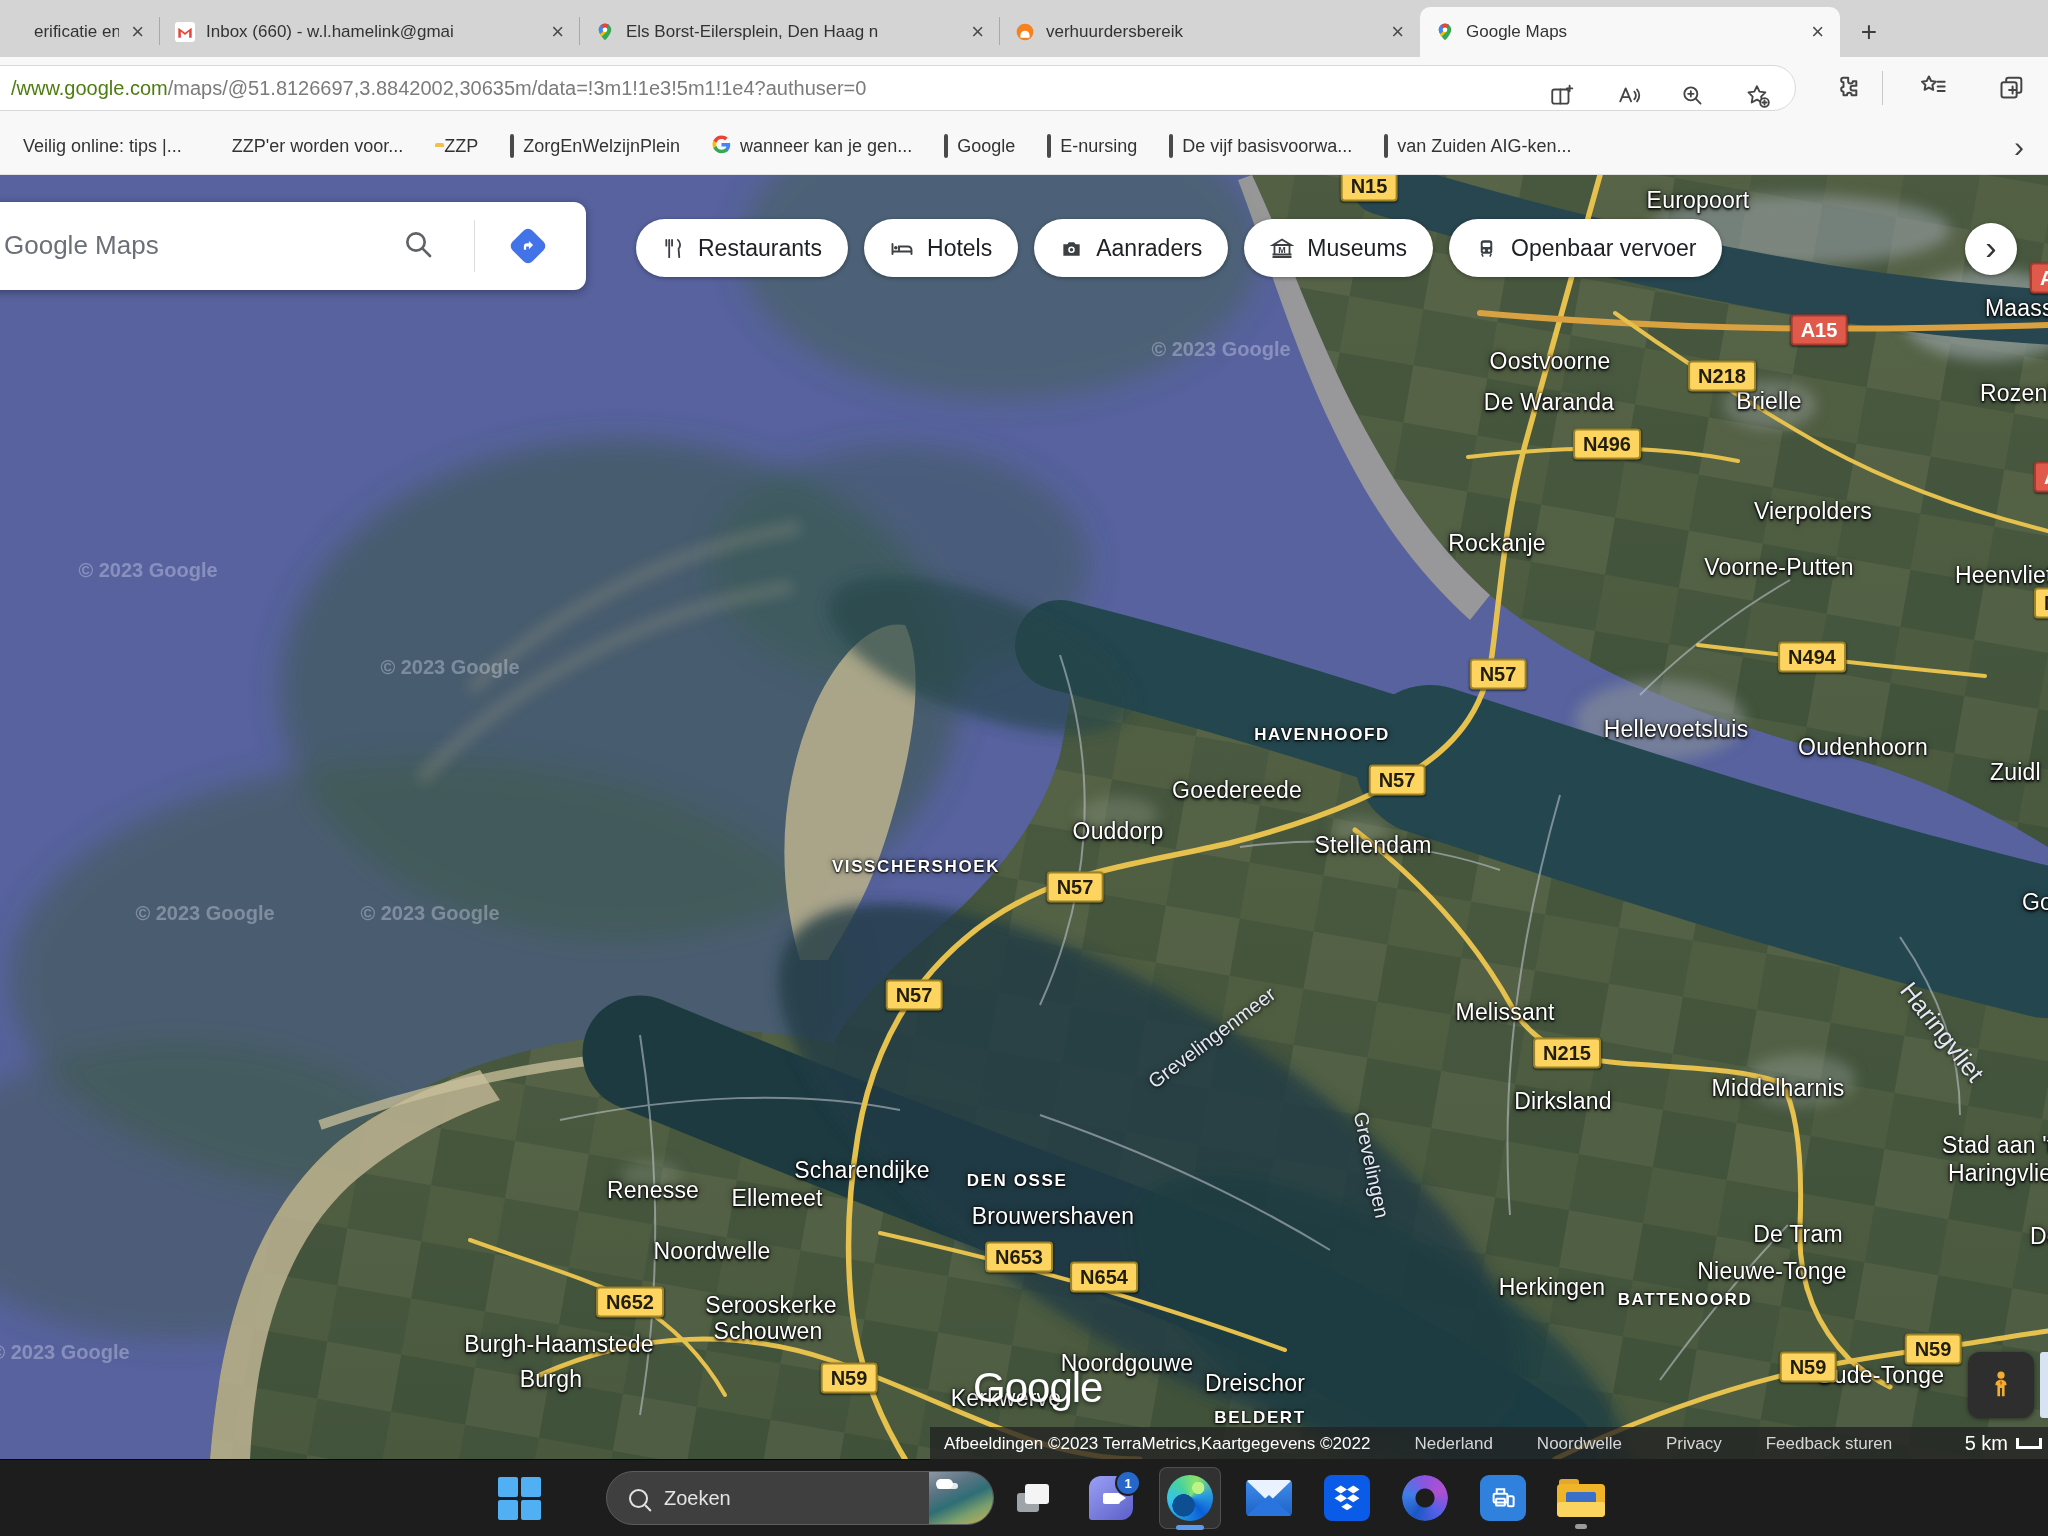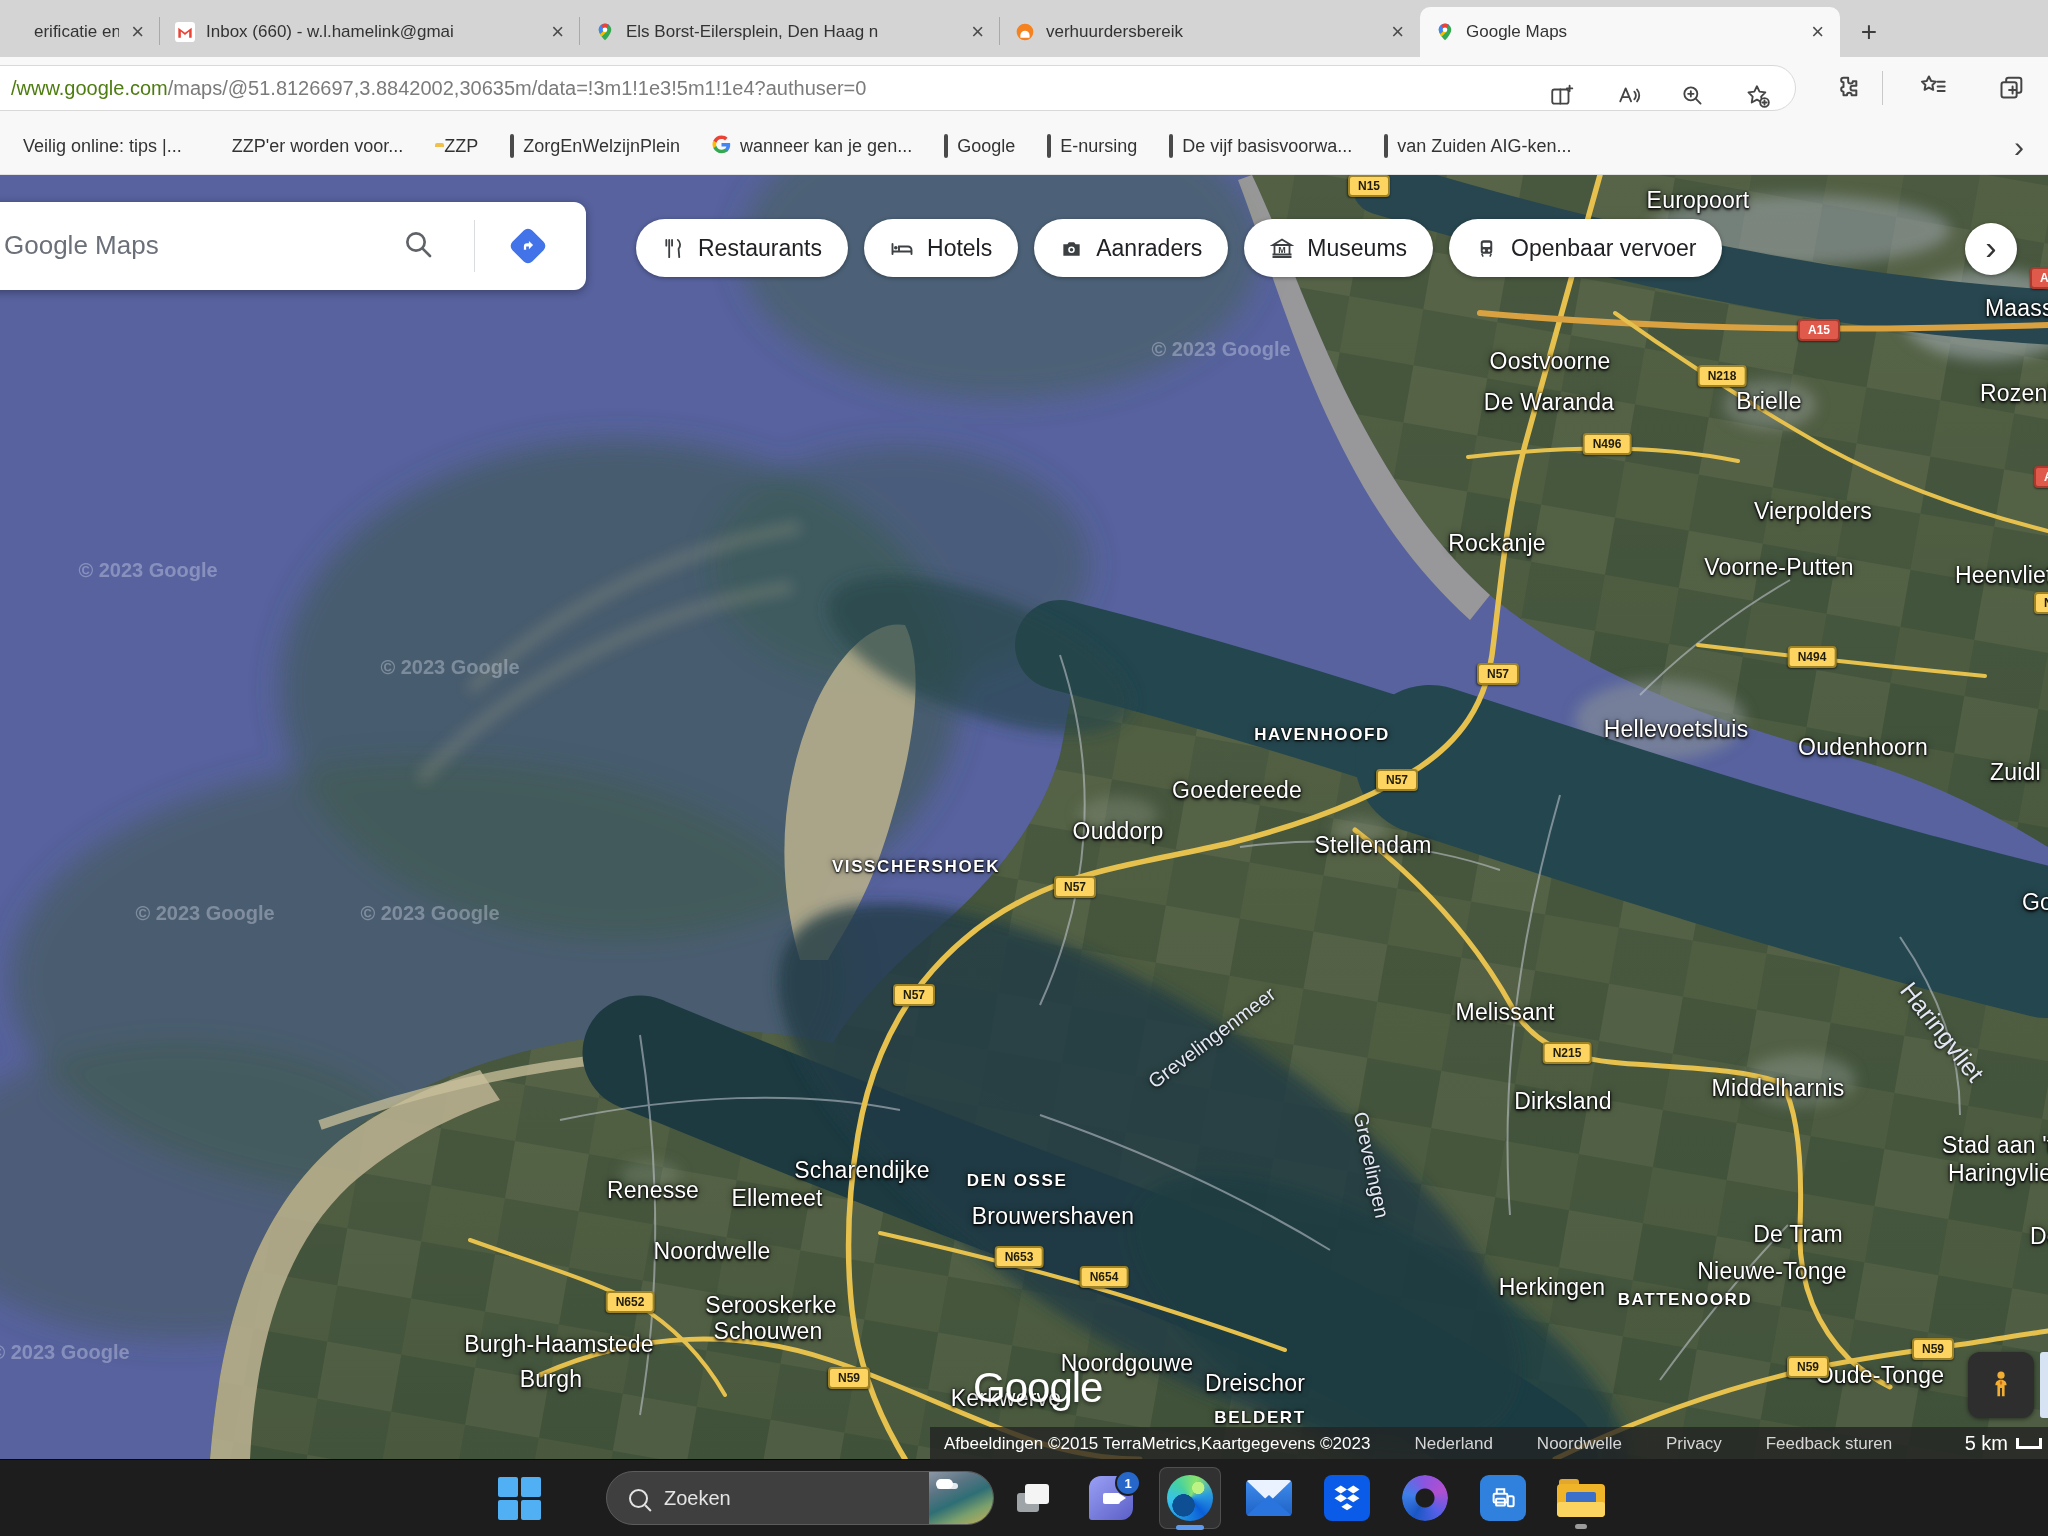--- a/index.html
+++ b/index.html
@@ -42,21 +42,21 @@
   #map svg{position:absolute;left:0;top:0;}
   .ml-city{position:absolute;transform:translate(-50%,-50%);font-size:23px;font-weight:500;color:#fff;
     white-space:nowrap;letter-spacing:.2px;z-index:4;
     text-shadow:0 0 3px rgba(0,0,0,.95),0 1px 2px rgba(0,0,0,.9),0 0 7px rgba(0,0,0,.6),0 2px 3px rgba(0,0,0,.6);}
   .ml-area{position:absolute;transform:translate(-50%,-50%);font-size:17px;font-weight:700;color:#fff;
     letter-spacing:1.6px;white-space:nowrap;z-index:4;
     text-shadow:0 0 3px rgba(0,0,0,.95),0 1px 2px rgba(0,0,0,.9),0 0 6px rgba(0,0,0,.6);}
   .ml-water{position:absolute;transform:translate(-50%,-50%);color:#e3e7f4;font-weight:500;white-space:nowrap;z-index:3;
     text-shadow:0 1px 3px rgba(0,0,0,.8),0 0 6px rgba(0,0,0,.5);}
   .edge{transform:translateY(-50%) !important;}
-  .badge-n,.badge-a{position:absolute;transform:translate(-50%,-50%);font-size:12px;font-weight:700;
+  .badge-n,.badge-a{position:absolute;transform:translate(-50%,-50%);font-size:20px;font-weight:700;
     padding:2px 8px;border-radius:4px;white-space:nowrap;z-index:5;box-shadow:0 1px 2px rgba(0,0,0,.5);}
   .badge-n{background:#fcd45f;border:2px solid #9d8326;color:#211d0c;}
   .badge-a{background:#e05a4c;border:2px solid #a83a2e;color:#fff;}
   .wm{position:absolute;transform:translate(-50%,-50%);color:rgba(238,242,255,.32);font-size:20px;
     font-weight:600;white-space:nowrap;z-index:2;}
   
   #searchcard{position:absolute;left:-26px;top:202px;width:612px;height:88px;background:#fff;border-radius:12px;
     box-shadow:0 2px 8px rgba(0,0,0,.35);z-index:20;}
   #searchcard .ph{position:absolute;left:30px;top:28px;font-size:26px;color:#6b7078;}
   #sc-mag{position:absolute;left:428px;top:26px;}
@@ -526,21 +526,21 @@
           <path d="M8.5 20.5 7 17.5M15.5 20.5 17 17.5" stroke="#3c4043" stroke-width="1.6"></path>
         </svg>
       </span>
       <span>Openbaar vervoer</span>
     </div>
   </div>
 <div id="chipnext">›</div>
 
 <div id="glogo">Google</div>
 <div id="attrib">
-  <span>Afbeeldingen ©2015 TerraMetrics,Kaartgegevens ©2023</span>
+  <span>Afbeeldingen ©2023 TerraMetrics,Kaartgegevens ©2022</span>
   <span class="links">
       <span>Nederland</span>
       <span>Noordwelle</span>
       <span>Privacy</span>
       <span>Feedback sturen</span>
     </span>
   <span id="scalewrap">
     <span id="scalelabel">5 km</span>
     <span id="scalebar"></span>
   </span>

